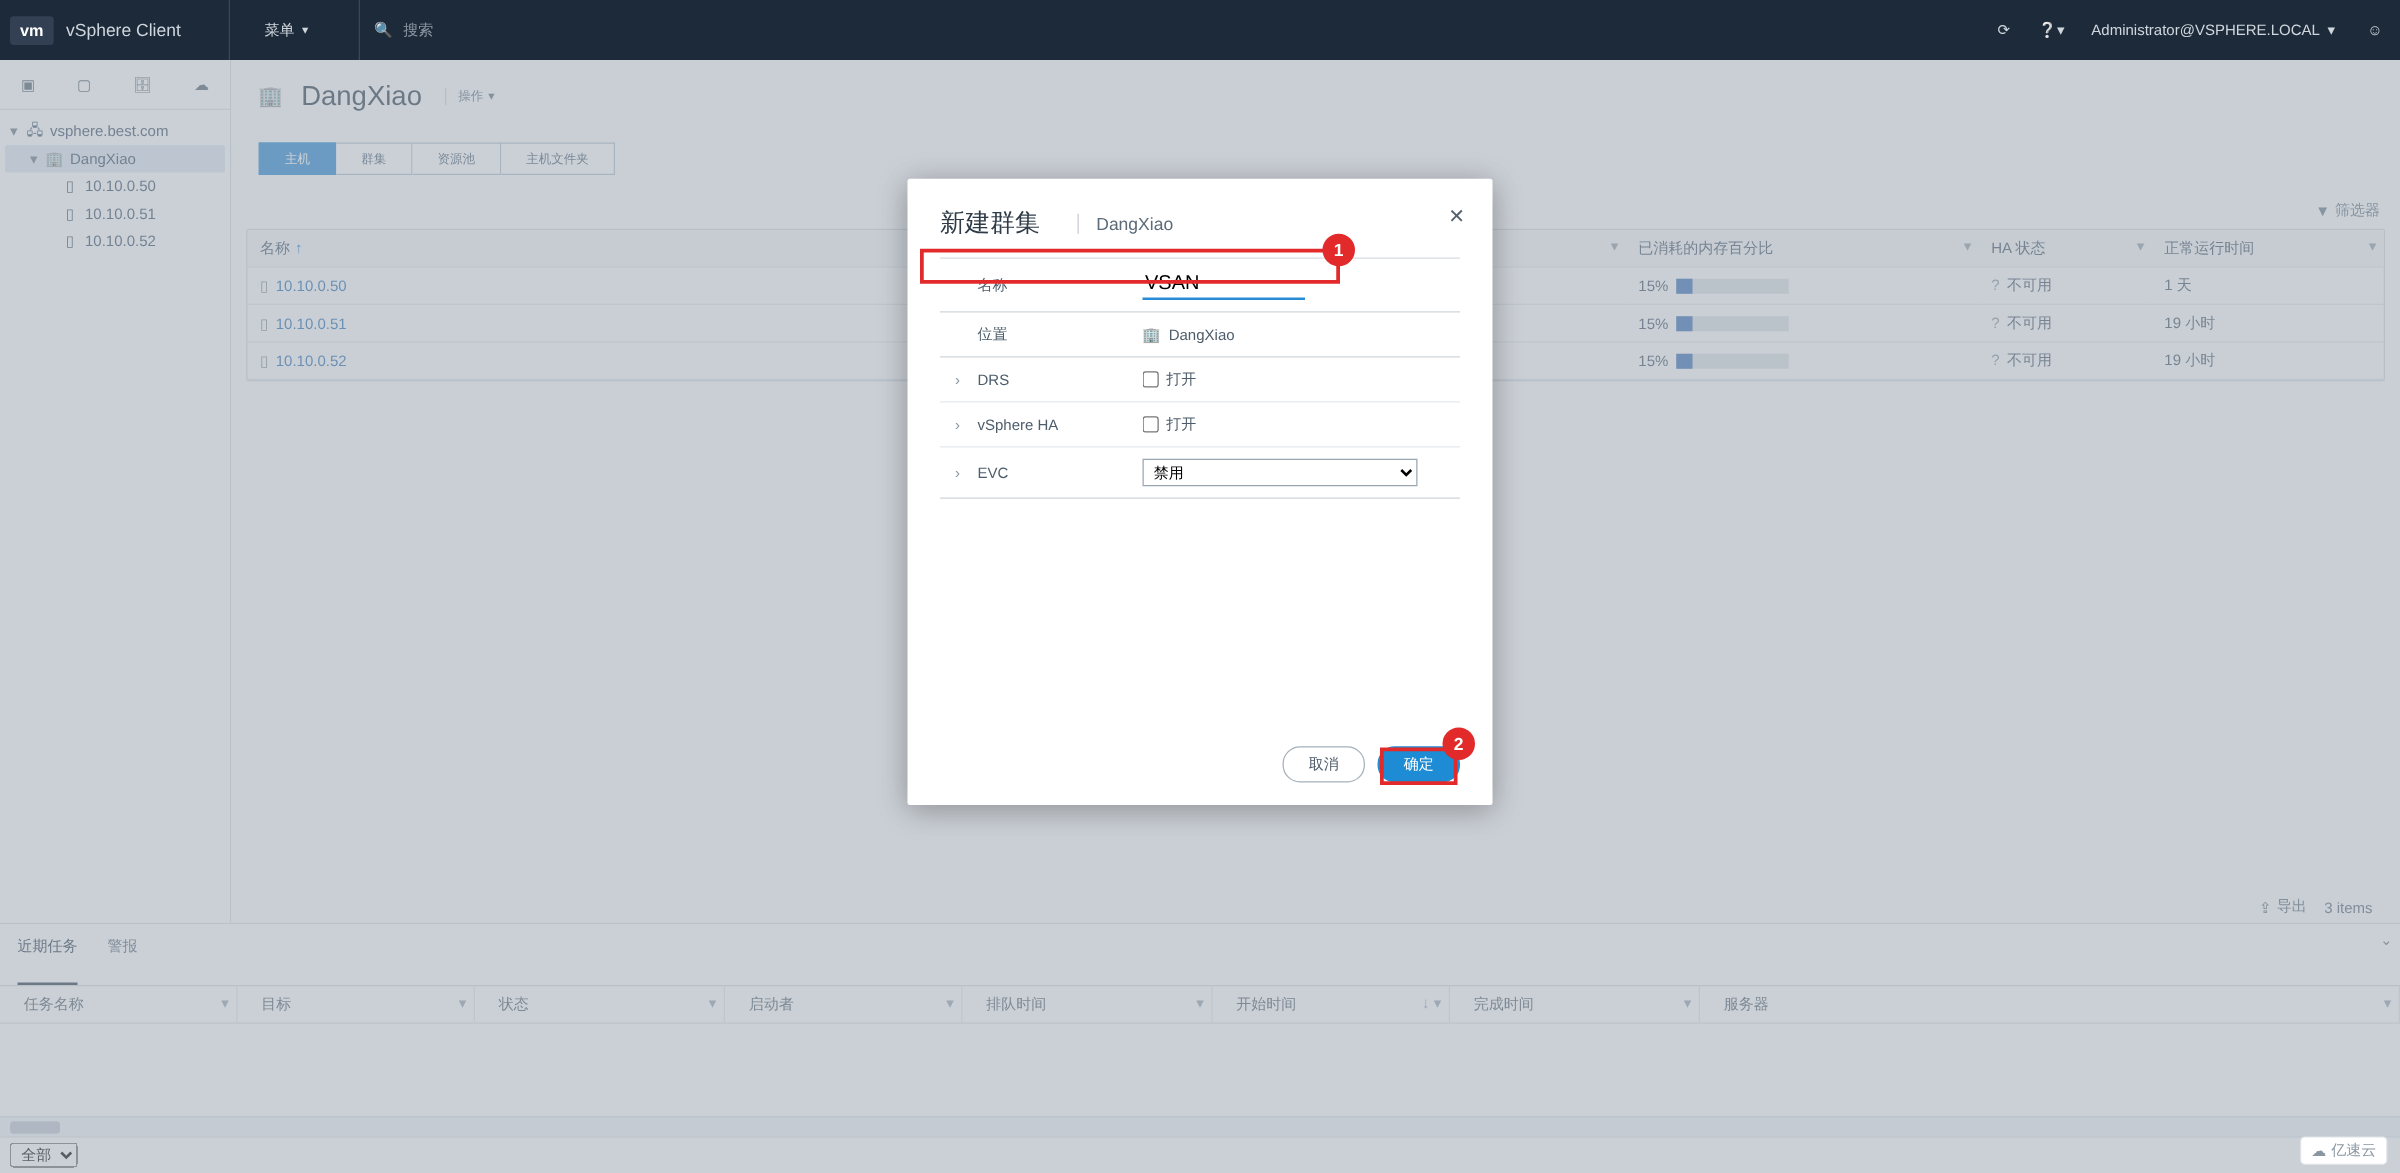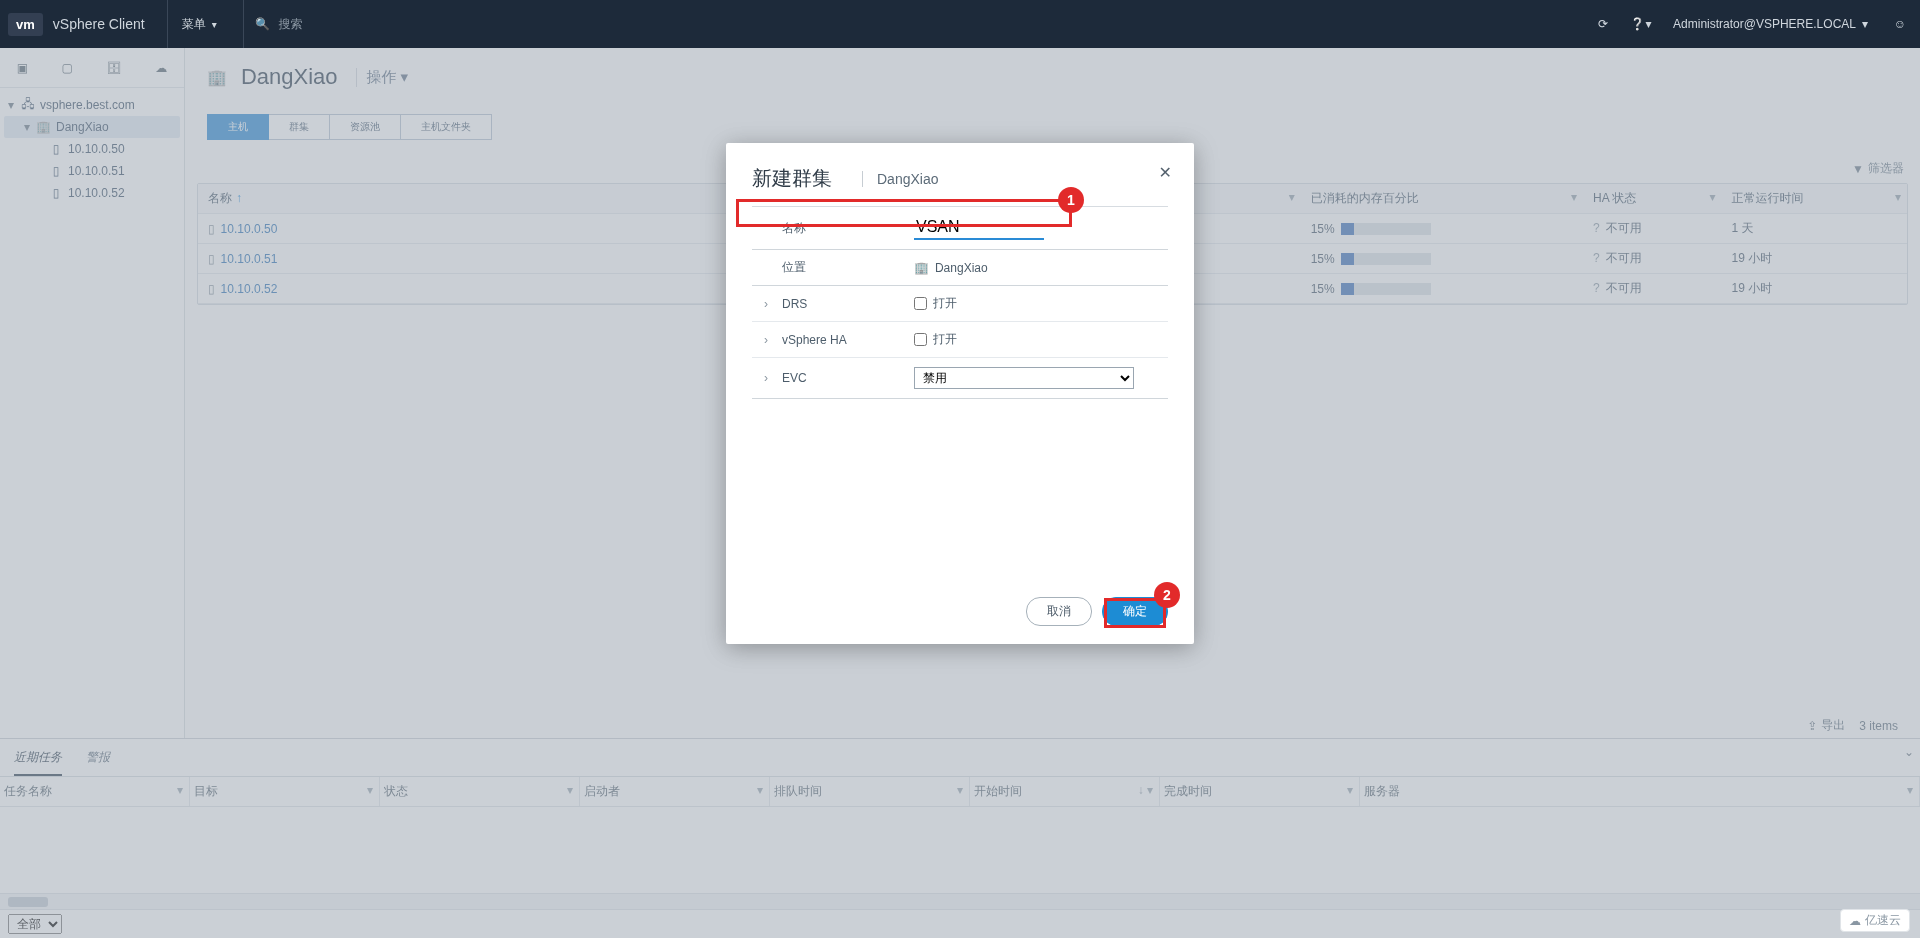--- a/index.html
+++ b/index.html
@@ -2,21 +2,21 @@
 <html><head>
 <meta charset="utf-8">
 <style>
 * { margin: 0; padding: 0; box-sizing: border-box; font-family: "Microsoft YaHei", "Segoe UI", Arial, sans-serif; }
 html, body { width: 100%; height: 100%; overflow: hidden; background: #f9f9f9; font-size: 12px; color: #333; }
 
 
 .topbar { height: 48px; background: #1d2a3a; color: #e9ebee; display: flex; align-items: center; padding: 0 8px; }
 .topbar .logo { background: #333f52; color: #fff; font-weight: bold; padding: 4px 8px; border-radius: 3px; font-size: 13px; }
 .topbar .brand { margin-left: 10px; color: #cfd6dd; font-size: 14px; }
-.topbar .menu-btn { margin-left: 22px; border-left: 1px solid #3a4758; padding: 0 14px; height: 48px; display: flex; align-items: center; color: #cfd6dd; cursor: pointer; }
+.topbar .menu-btn { margin-left: 38px; border-left: 1px solid #3a4758; padding: 0 28px; height: 48px; display: flex; align-items: center; color: #cfd6dd; cursor: pointer; }
 .topbar .menu-btn .caret { margin-left: 6px; font-size: 10px; }
 .topbar .search-area { margin-left: 12px; border-left: 1px solid #3a4758; padding: 0 12px; height: 48px; display: flex; align-items: center; color: #cfd6dd; flex: 1; }
 .topbar .search-area .mag { margin-right: 8px; }
 .topbar .right { display: flex; align-items: center; gap: 14px; color: #cfd6dd; }
 .topbar .right .ico { width: 24px; text-align: center; cursor: pointer; }
 .topbar .right .user { padding: 0 6px; display: flex; align-items: center; gap: 6px; }
 
 
 .midwrap { display: flex; height: calc(100% - 48px - 200px); }
 
@@ -28,21 +28,21 @@
 .tree-row.sel { background: #e1e9f2; }
 .tree-row .caret { width: 12px; color: #6b7a87; }
 .tree-row .ficon { width: 16px; margin-right: 4px; text-align: center; }
 .indent-1 { padding-left: 20px; }
 .indent-2 { padding-left: 44px; }
 
 .maincol { flex: 1; display: flex; flex-direction: column; background: #fdfdfd; }
 .pageheader { display: flex; align-items: center; padding: 16px 22px 10px; gap: 14px; }
 .pageheader .pgicon { color: #6d7c89; font-size: 16px; }
 .pageheader h1 { font-size: 22px; font-weight: 400; color: #2b3d4e; }
-.pageheader .actions { color: #5f7287; font-size: 15px; display:flex; align-items:center; gap:4px; margin-left:4px; border-left:1px solid #d0d6db; padding-left:10px; cursor:pointer;}
+.pageheader .actions { color: #5f7287; font-size: 10px; display:flex; align-items:center; gap:4px; margin-left:4px; border-left:1px solid #d0d6db; padding-left:10px; cursor:pointer;}
 
 .tabs { display: flex; gap: 22px; padding: 0 22px; border-bottom: 1px solid #d6dbe0; }
 .tab { padding: 8px 0 10px; color: #4f6072; cursor: pointer; }
 .tab.active { color: #2a8bd6; border-bottom: 3px solid #2a8bd6; margin-bottom: -1px; }
 
 .subtabs { display:flex; margin: 14px 22px 0; }
 .subtab { border:1px solid #b3c2d0; padding:5px 20px; color:#4a5f74; background:#fff; cursor:pointer; font-size:10px; }
 .subtab + .subtab { border-left:none; }
 .subtab.active { background:#2a8bd6; color:#fff; border-color:#2a8bd6; }
 
@@ -80,24 +80,24 @@
 .modal .btns { display:flex; justify-content:flex-end; gap:10px; padding-top:18px; }
 .modal .btn { padding:5px 20px; font-size:12px; border-radius:14px; cursor:pointer; }
 .modal .btn.cancel { background:#fff; border:1px solid #a6b1ba; color:#4b5a67; }
 .modal .btn.ok { background:#1d8cd4; border:1px solid #1d8cd4; color:#fff; }
 .redbox1 { position:absolute; border:3px solid #e22a2a; pointer-events:none; }
 .badge { position:absolute; width:26px; height:26px; background:#e22a2a; color:#fff; border-radius:50%; display:flex; align-items:center; justify-content:center; font-weight:bold; font-size:14px; pointer-events:none; }
 
 
 .bottom { position:fixed; left:0; right:0; bottom:0; height:200px; background:#fff; border-top:1px solid #c9cfd5; display:flex; flex-direction:column; }
 .btabs { display:flex; gap:24px; padding:6px 14px 0; border-bottom:1px solid #d6dbe0; }
-.btab { padding:4px 0 8px; color:#5b6c7b; cursor:pointer;font-style:italic; }
+.btab { padding:4px 0 20px; color:#5b6c7b; cursor:pointer; }
 .btab.active { color:#2b3d4e; border-bottom:2px solid #2b3d4e; }
 .btable-head { display:flex; border-bottom:1px solid #dde2e7; font-size:12px; color:#54636f; }
-.btable-head .bh { padding:6px 4px; border-right:1px solid #e2e7ec; position:relative; }
+.btable-head .bh { padding:6px 19px; border-right:1px solid #e2e7ec; position:relative; }
 .btable-head .bh .dd { position:absolute; right:6px; color:#9aa6b1; }
 .btable-body { flex:1; overflow:auto; }
 .btable-body .scrollspace { height:1px; } 
 .bottom .bfoot { display:flex; align-items:center; padding:4px 8px; border-top:1px solid #dde2e7; }
 .bottom select.allsel { font-size:12px; padding:1px 4px; }
 .bottom .collapse { position:absolute; right:6px; top:6px; color:#6b7884; cursor:pointer; }
 
 
 .watermark { position:fixed; right:10px; bottom:6px; background:#fff; border:1px solid #e0e4e8; border-radius:4px; padding:2px 8px; color:#8a97a3; font-size:12px; display:flex; align-items:center; gap:4px; }
 

